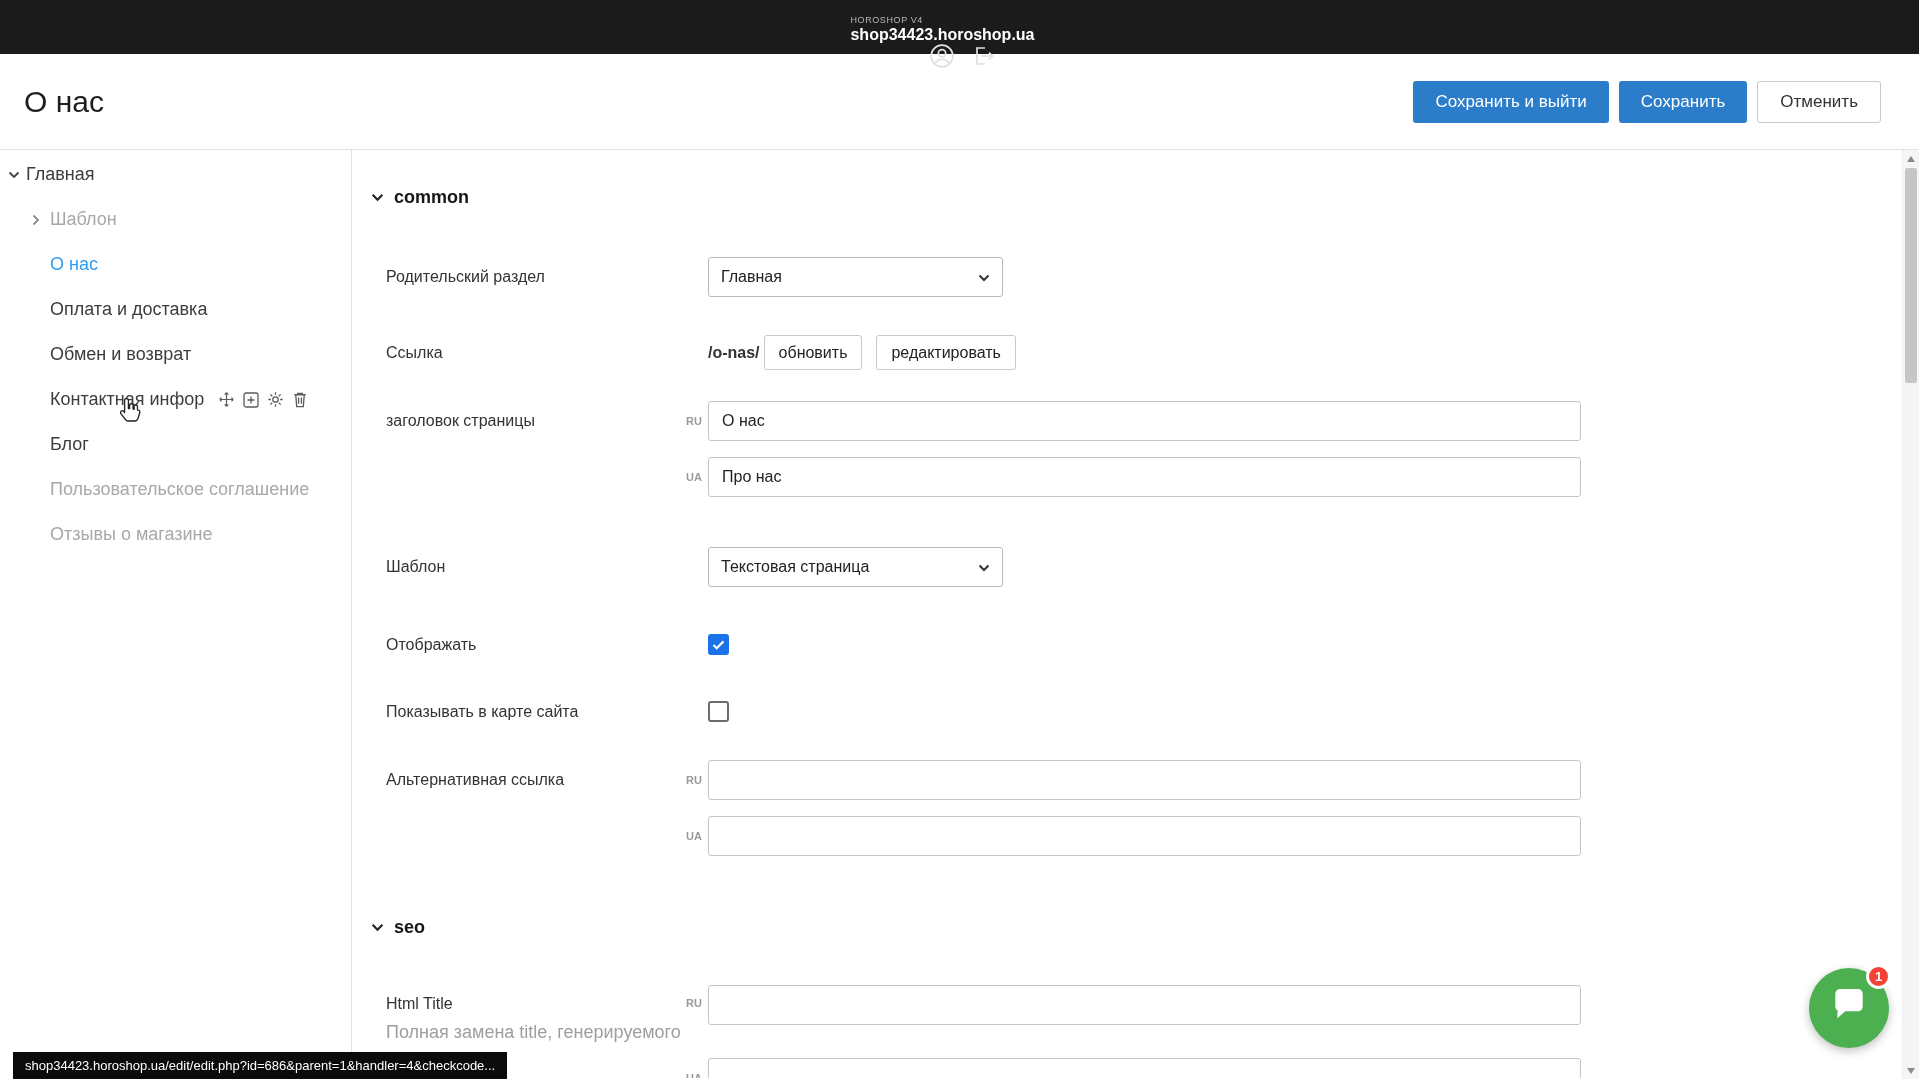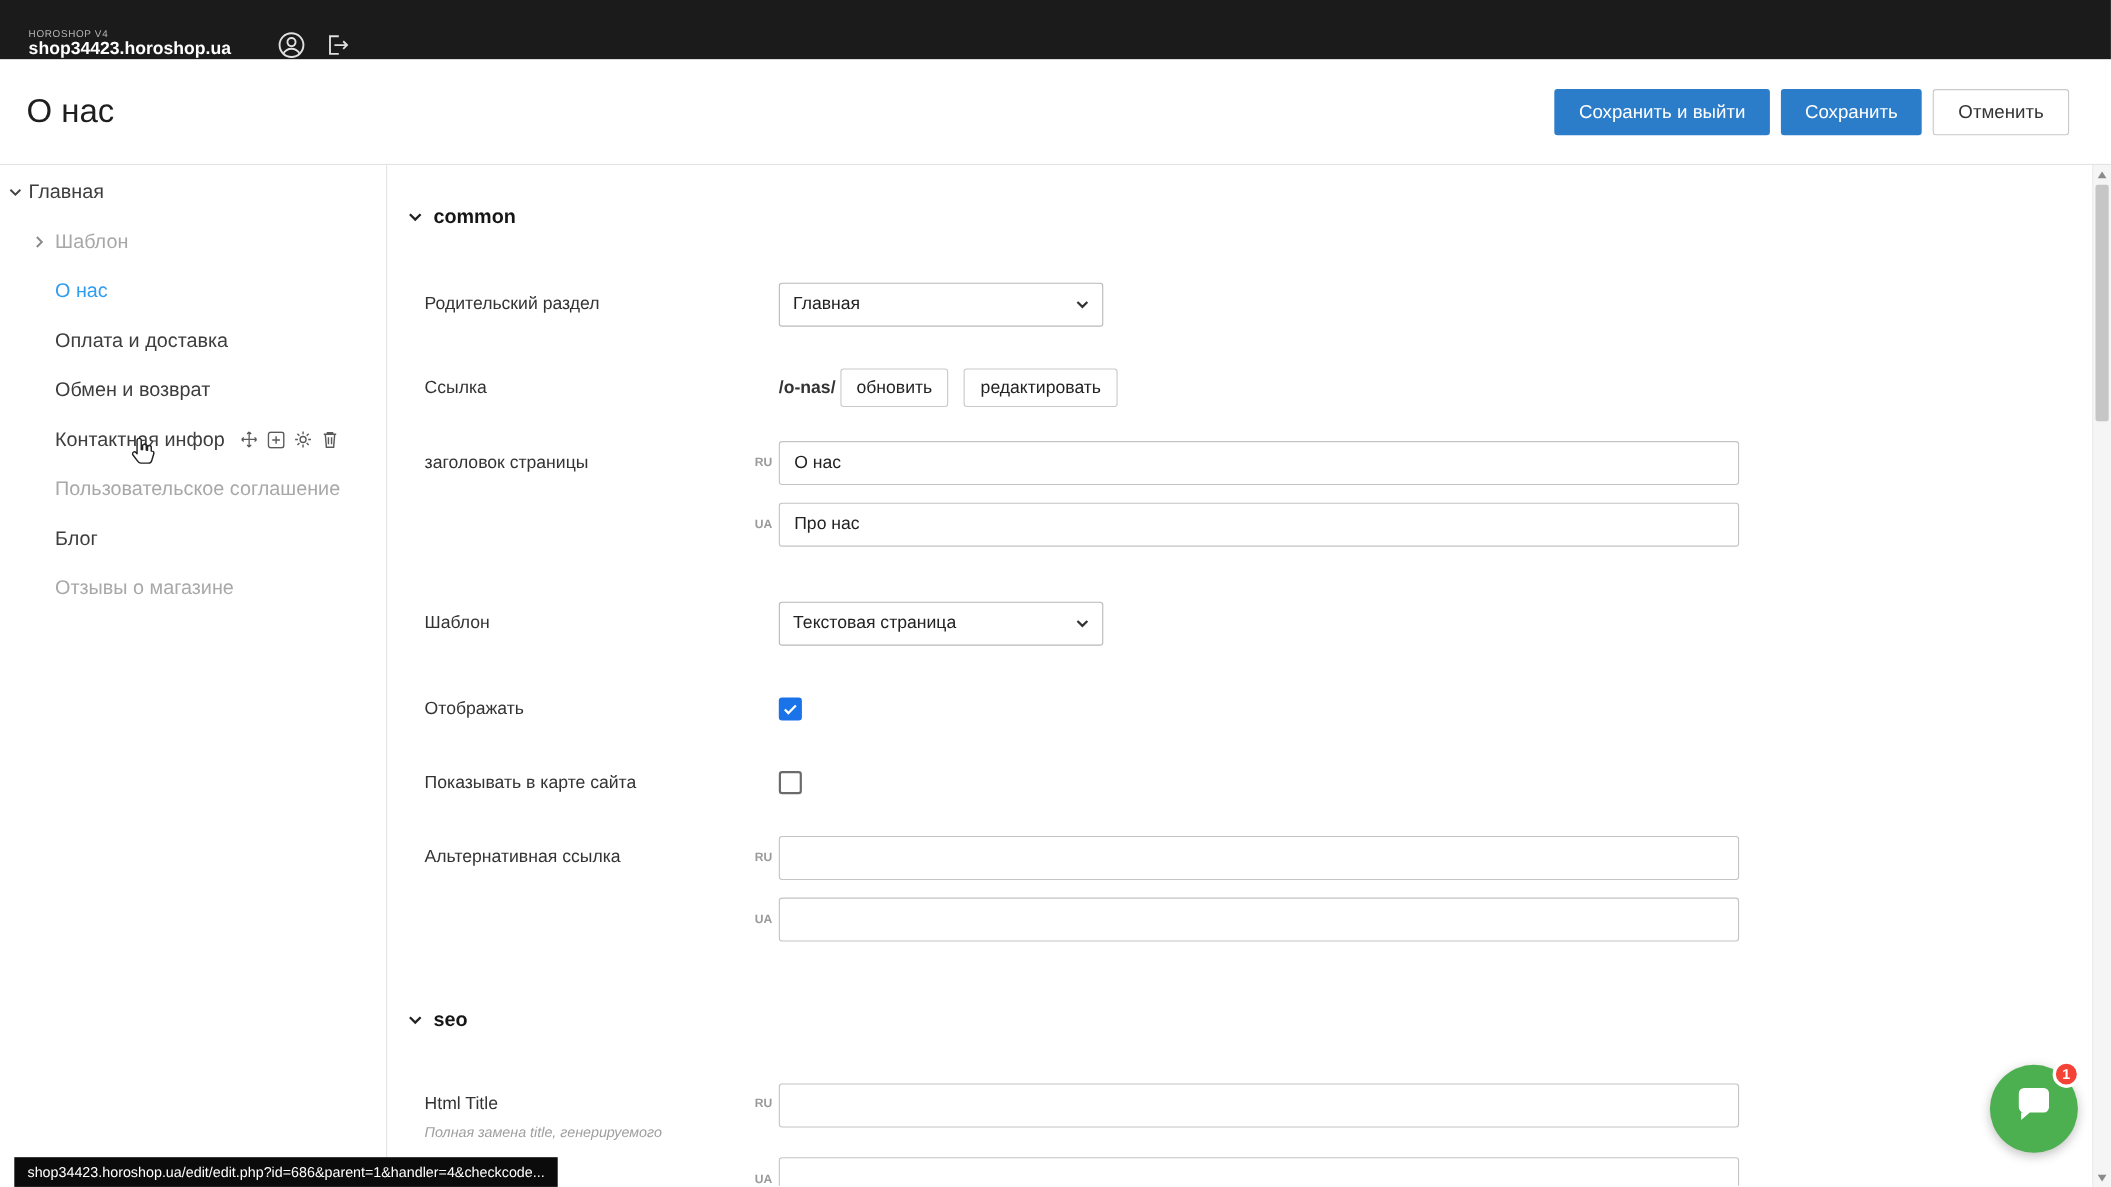--- a/index.html
+++ b/index.html
@@ -1,22 +1,22 @@
 <!DOCTYPE html>
 <html><head>
 <meta charset="utf-8">
 <style>
   * { margin:0; padding:0; box-sizing:border-box; }
   html,body { width:1919px; height:1079px; overflow:hidden; background:#fff;
               font-family:"Liberation Sans", sans-serif; }
   .screen { position:relative; width:1919px; height:1079px; overflow:hidden; }
 
   
-  .topbar { height:54px; background:#1b1b1b; display:flex; align-items:flex-end;
-            color:#fff; padding:4px 18px 0 26px; }
+  .topbar { height:54px; background:#1b1b1b; display:flex; align-items:center;
+            color:#fff; padding:16px 18px 0 26px;flex-direction:column; }
   .brand { margin-right:42px; line-height:1.1; }
   .brand-line1 { font-size:9px; color:#b5b5b5; letter-spacing:.6px; }
   .brand-line2 { font-size:16px; font-weight:bold; color:#fff; }
   .topnav { display:flex; align-items:center; gap:2px; flex:1; }
   .nav-item { font-size:16px; color:#ececec; padding:8px 11px; border-radius:3px;
               cursor:pointer; white-space:nowrap; }
   .nav-item.active { background:rgba(255,255,255,.16); }
   .topbar-right { display:flex; align-items:center; gap:16px; margin-right:4px; }
   .topbar-icon { display:flex; cursor:pointer; }
 
@@ -79,21 +79,21 @@
   .r-link     { margin-bottom:31px; }
   .r-title-ru { margin-bottom:16px; }
   .r-title-ua { margin-bottom:50px; }
   .r-template { margin-bottom:47px; }
   .r-display  { margin-bottom:46px; }
   .r-sitemap  { margin-bottom:38px; }
   .r-alt-ru   { margin-bottom:16px; }
   .r-alt-ua   { margin-bottom:60px; }
   .r-html-ru  { margin-bottom:15px; align-items:flex-start; }
   .label-block { padding-top:10px; }
-  .field-hint { font-size:13px; color:#9e9e9e; margin-top:9px; white-space:nowrap;font-style:italic; }
+  .field-hint { font-size:18px; color:#9e9e9e; margin-top:9px; white-space:nowrap; }
 
   
   .scrollbar { position:absolute; right:0; top:150px; bottom:0; width:17px;
                background:#f5f5f5; border-left:1px solid #ececec; }
   .scroll-arrow { position:absolute; left:0; width:16px; height:17px; display:flex;
                   align-items:center; justify-content:center; cursor:pointer; }
   .scroll-arrow.up { top:0; }
   .scroll-arrow.down { bottom:0; }
   .tri-up { width:0; height:0; border-left:4px solid transparent;
             border-right:4px solid transparent; border-bottom:6px solid #8a8a8a; }
@@ -211,26 +211,26 @@
             </svg>
           </span>
         </span>
         <span class="cursor-icon">
           <svg width="24" height="28" viewBox="0 0 24 28">
             <path d="M8.5 2.5c1 0 1.9.8 1.9 1.9v8.2l1.2.1V9.5c0-.9.8-1.7 1.7-1.7.9 0 1.7.8 1.7 1.7v3.6l1.1.2v-2.6c0-.9.8-1.7 1.7-1.7s1.7.8 1.7 1.7v3.4h.6c1 0 1.8.8 1.8 1.8l-.1.6-1.9 6.3c-.4 1.3-1.6 2.2-3 2.2H10c-1 0-1.9-.5-2.5-1.3l-4.6-6.1c-.6-.8-.5-1.9.3-2.5.7-.6 1.8-.5 2.4.2l1 1.2V4.4c0-1.1.9-1.9 1.9-1.9z" fill="#fff" stroke="#222" stroke-width="1.3" stroke-linejoin="round"></path>
           </svg>
         </span>
       </div>
 
+      <div class="tree-item child">
+        <span>Блог</span>
+      </div>
+
       <div class="tree-item child muted">
         <span>Пользовательское соглашение</span>
-      </div>
-
-      <div class="tree-item child">
-        <span>Блог</span>
       </div>
 
       <div class="tree-item child muted">
         <span>Отзывы о магазине</span>
       </div>
     </aside>
 
     <main class="content">
 
       <div class="section-header sh-common">

